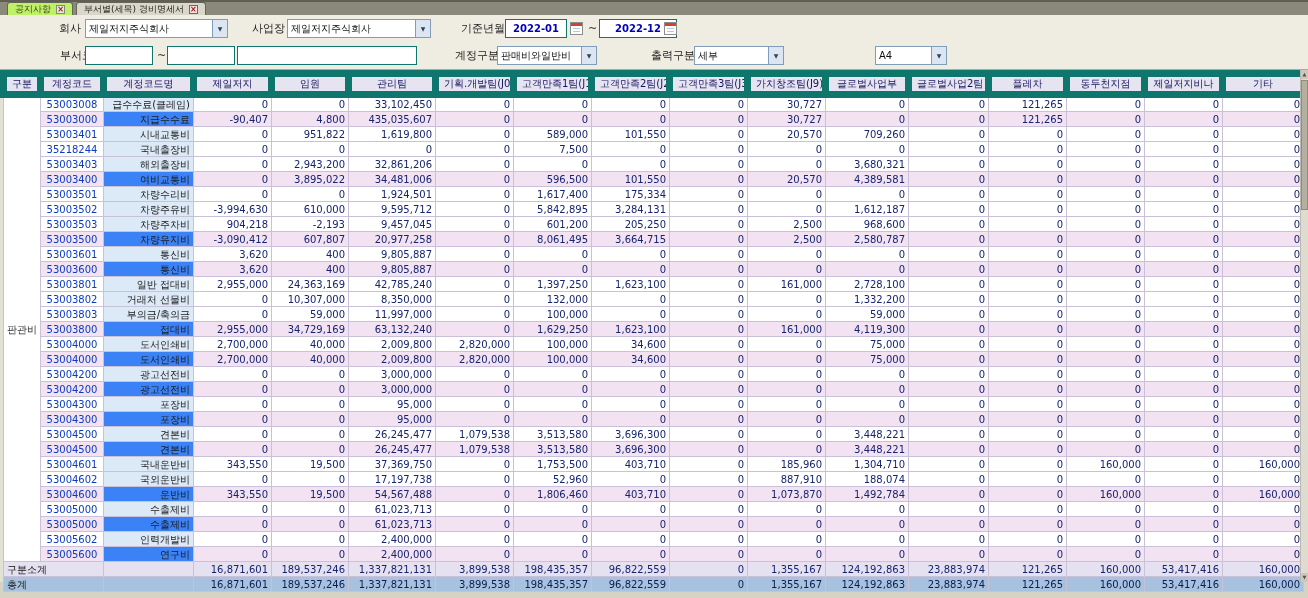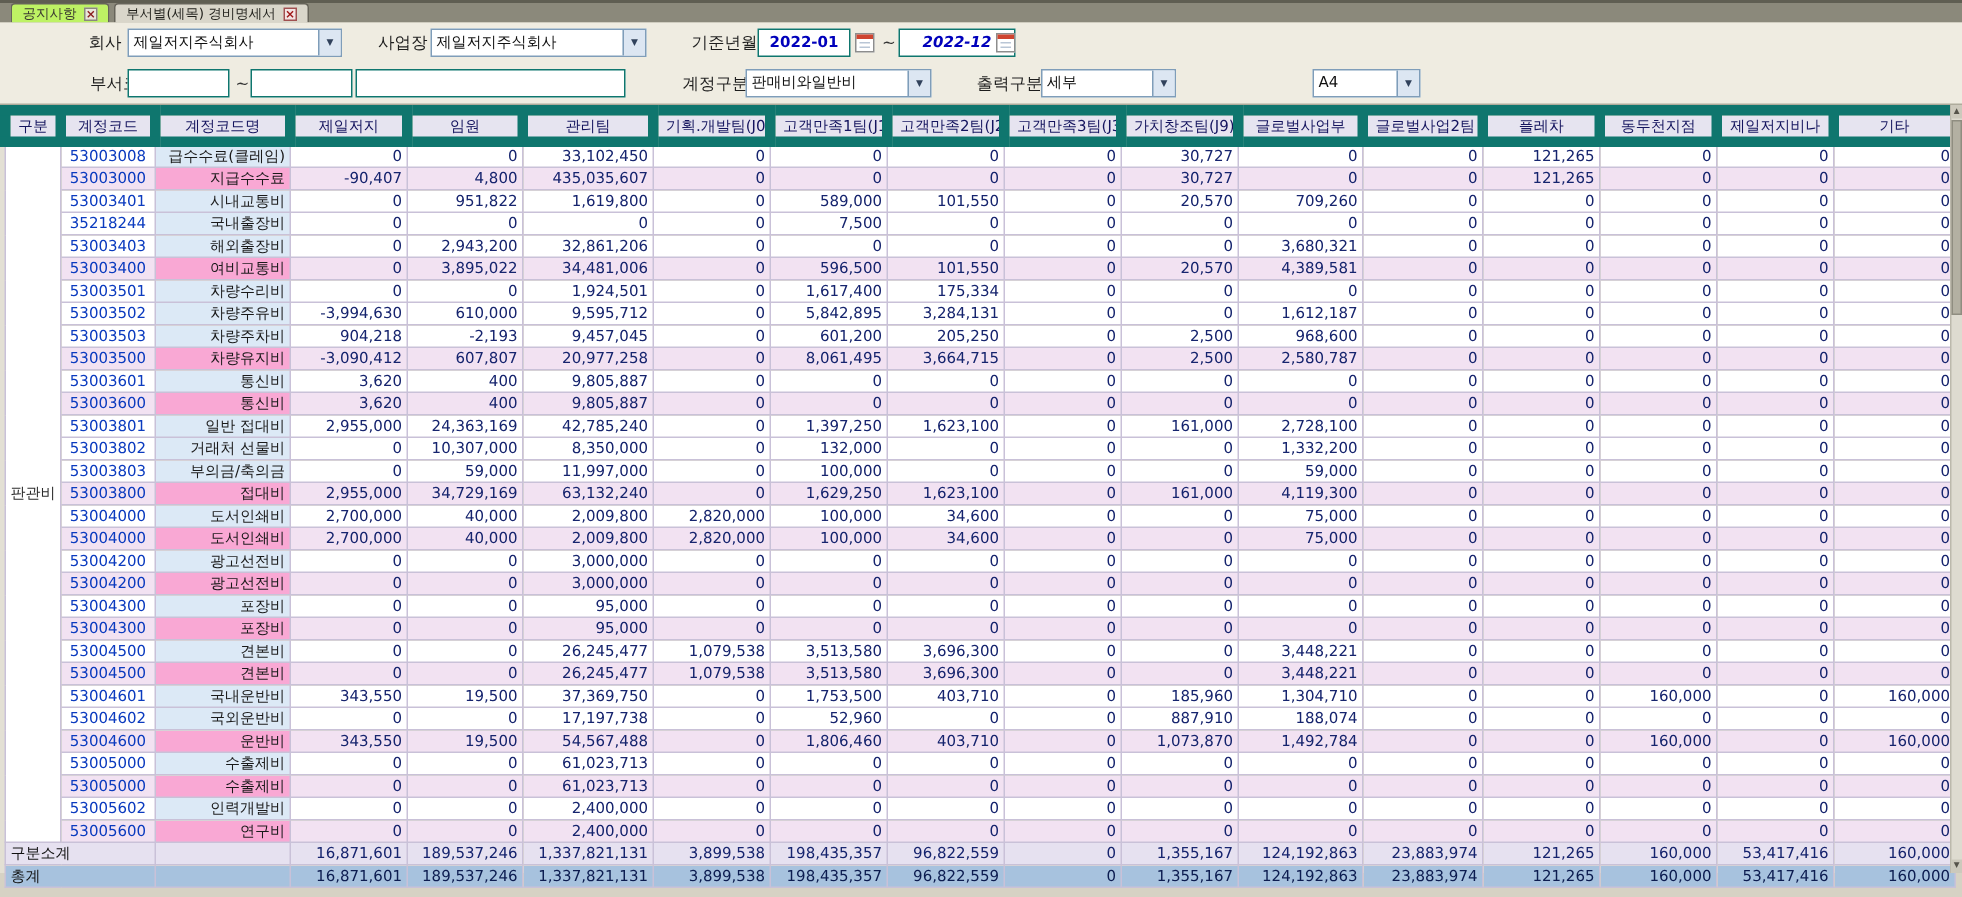--- a/index.html
+++ b/index.html
@@ -36,21 +36,21 @@
   table.grid { border-collapse:collapse; table-layout:fixed; width:1300px; border:1px solid #8f87a8; }
   table.grid th { background:#e6e4f0; border:7px solid #0f766e; font-size:10px; font-weight:normal; color:#14145e; height:16px; padding:0 5px; overflow:hidden; white-space:nowrap; text-align:center; }
   table.grid td { border:1px solid #c9c1d8; font-size:10px; height:15px; line-height:13px; padding:0 3px; overflow:hidden; white-space:nowrap; }
   td.num { text-align:right; color:#16246e; }
   td.code { text-align:center; color:#0b3bbf; }
   td.name { text-align:right; color:#1a1a1a; }
   td.group-cell { background:#f4eff6; text-align:center; color:#2b2b2b; vertical-align:middle; }
   tr.row-detail td { background:#ffffff; }
   tr.row-detail td.name { background:#dce9f6; }
   tr.row-sum td { background:#f2e2f2; }
-  tr.row-sum td.name { background:#f9a8d4; }
+  tr.row-sum td.name { background:#3b82f6; }
   tr.row-subtotal td { background:#e6e1f0; }
   tr.row-total td { background:#a7c2de; }
   tr.row-total td.num { color:#0c1c50; }
   td.rowlabel { text-align:left; color:#111; background:inherit; }
 
   
   .vscroll { position:absolute; top:0; right:0; width:8px; height:512px; background:#dedbd0; border-left:1px solid #bcb9ac; }
   .varrow { height:9px; font-size:5px; line-height:9px; text-align:center; color:#55534a; background:#ccc9bc; }
   .varrow.down { position:absolute; bottom:0; left:0; right:0; }
   .vthumb { position:absolute; top:10px; left:0; right:0; height:130px; background:#b3b0a2; border:1px solid #8f8d80; }
@@ -82,31 +82,31 @@
     <span class="f-label" style="left:252px; top:4px;">사업장</span>
     <div class="combo" style="left:287px; top:4px; width:144px;">
       <span class="txt">제일저지주식회사</span>
       <span class="arrow">▼</span>
     </div>
 
     <span class="f-label" style="left:461px; top:4px;">기준년월</span>
     <input class="tbox datebox" style="left: 505px; top: 4px; width: 62px;" value="2022-01">
     <span class="cal" style="left:570px; top:7px;"></span>
     <span class="tilde" style="left:588px; top:4px;">~</span>
-    <input class="tbox datebox" style="left: 599px; top: 4px; width: 78px; font-style: italic;" value="2022-12">
+    <input class="tbox datebox" style="left: 599px; top: 4px; width: 78px;" value="2022-12">
     <span class="cal" style="left:664px; top:7px;"></span>
 
     <span class="f-label" style="left:40px; top:31px;margin-left:20px;">부서코드</span>
     <input class="tbox" style="left: 85px; top: 31px; width: 68px;" value="">
     <span class="tilde" style="left:157px; top:31px;">~</span>
     <input class="tbox" style="left: 167px; top: 31px; width: 68px;" value="">
     <input class="tbox" style="left: 237px; top: 31px; width: 180px;">
 
     <span class="f-label" style="left:455px; top:31px;">계정구분</span>
-    <div class="combo" style="left:497px; top:31px; width:124px;">
+    <div class="combo" style="left:497px; top:31px; width:100px;">
       <span class="txt">판매비와일반비</span>
       <span class="arrow">▼</span>
     </div>
 
     <span class="f-label" style="left:651px; top:31px;">출력구분</span>
     <div class="combo" style="left:694px; top:31px; width:90px;">
       <span class="txt">세부</span>
       <span class="arrow">▼</span>
     </div>
 

